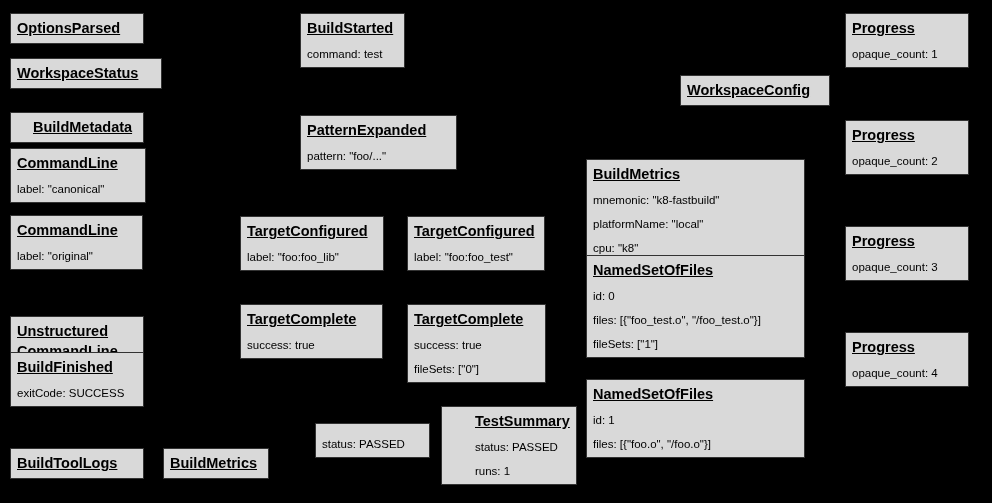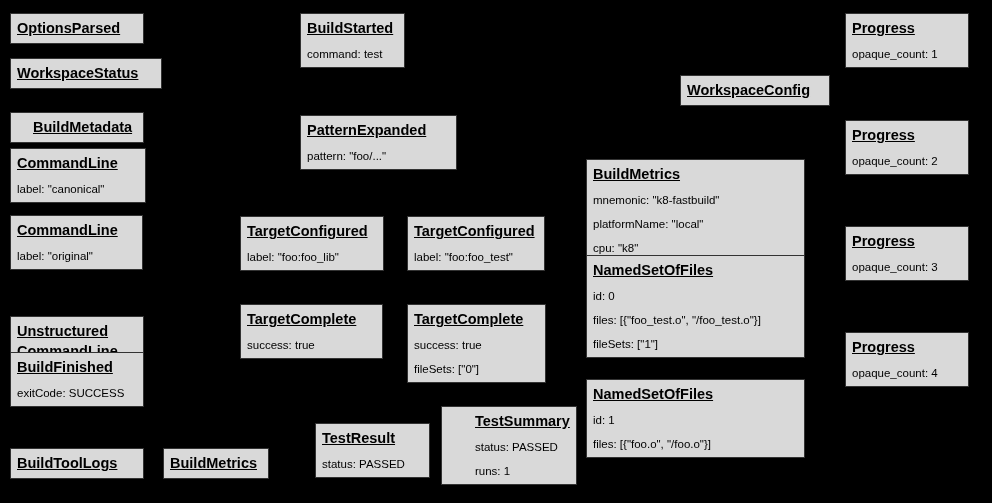--- a/index.html
+++ b/index.html
@@ -81,21 +81,20 @@
     <div class="node" style="left: 240px; top: 304px; min-width: 143px;">
       <div class="node-title">TargetComplete</div>
       <div class="node-line">success: true</div>
     </div>
     <div class="node" style="left: 407px; top: 304px; min-width: 139px;">
       <div class="node-title">TargetComplete</div>
       <div class="node-line">success: true</div>
       <div class="node-line">fileSets: ["0"]</div>
     </div>
     <div class="node" style="left: 315px; top: 423px; min-width: 115px;">
-      <div class="node-title">TestResult</div>
       <div class="node-line">status: PASSED</div>
     </div>
     <div class="node" style="left: 441px; top: 406px; min-width: 114px; padding-left: 33px;">
       <div class="node-title">TestSummary</div>
       <div class="node-line">status: PASSED</div>
       <div class="node-line">runs: 1</div>
     </div>
     <div class="node" style="left: 680px; top: 75px; min-width: 150px;">
       <div class="node-title">WorkspaceConfig</div>
     </div>

